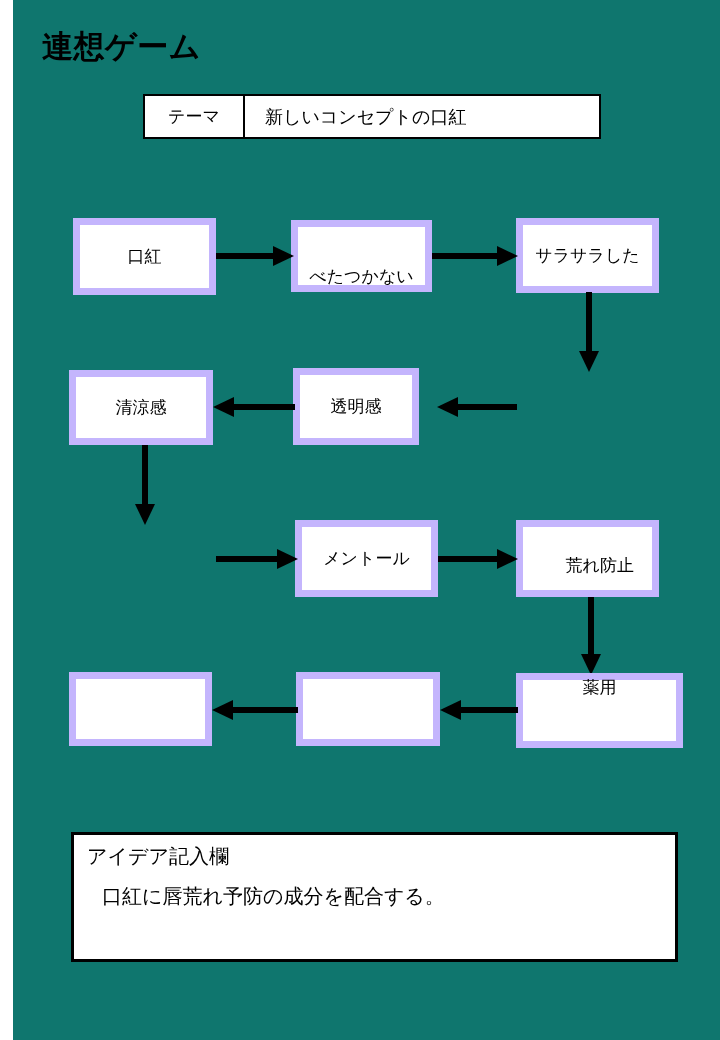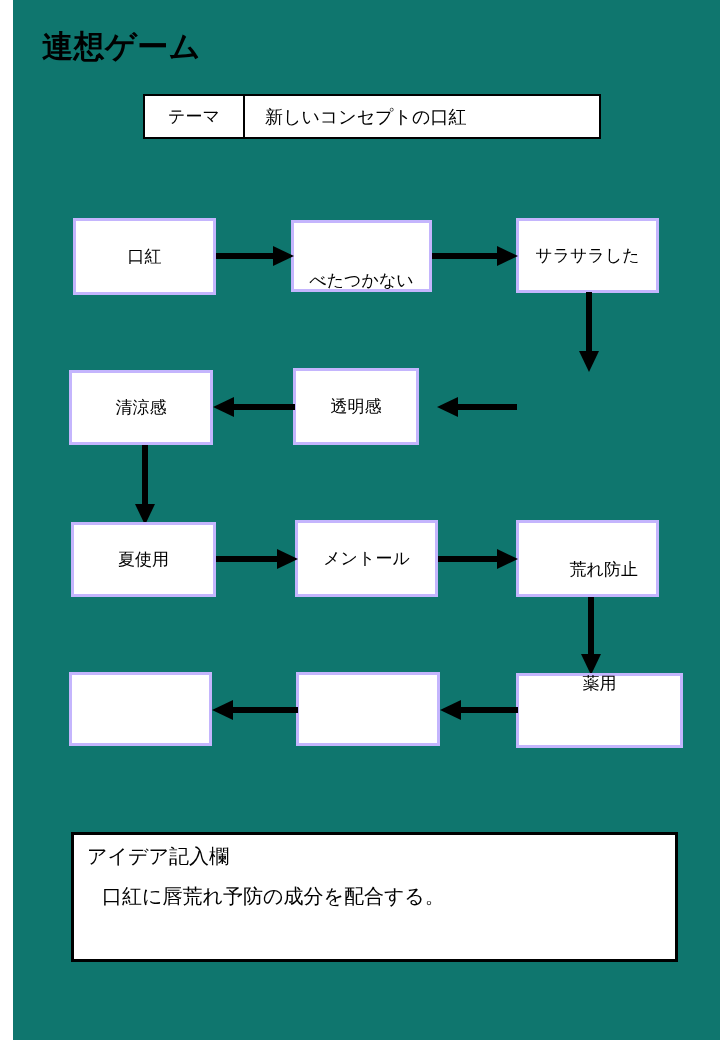--- a/index.html
+++ b/index.html
@@ -58,21 +58,21 @@
     display: flex;
     align-items: center;
     padding-left: 20px;
     box-sizing: border-box;
     font-size: 18px;
   }
 
   
   .assoc-box {
     position: absolute;
-    border: 3px solid #c4b5fd;
+    border: 7px solid #c4b5fd;
     box-sizing: border-box;
     background: #ffffff;
     display: flex;
   }
   .assoc-box .box-text {
     font-size: 17px;
     line-height: 1;
     white-space: nowrap;
   }
 
@@ -188,23 +188,20 @@
     </svg>
   </div>
 
   <div class="arrow" style="left:120px; top:445px; width:24px; height:80px;">
     <svg width="24" height="80" viewBox="0 0 24 80">
       <line x1="12" y1="0" x2="12" y2="64" stroke="#000" stroke-width="6"></line>
       <polygon points="12,80 2,59 22,59" fill="#000"></polygon>
     </svg>
   </div>
 
-  <div class="assoc-box" style="left:58px; top:522px; width:145px; height:75px; align-items:center; justify-content:center;">
-    <span class="box-text">夏使用</span>
-  </div>
 
   <div class="assoc-box" style="left:282px; top:520px; width:143px; height:77px; align-items:center; justify-content:center;">
     <span class="box-text">メントール</span>
   </div>
 
   <div class="assoc-box" style="left:503px; top:520px; width:143px; height:77px; align-items:flex-end; justify-content:flex-end; padding:16px 18px 16px 0;">
     <span class="box-text">荒れ防止</span>
   </div>
 
   <div class="arrow" style="left:203px; top:548px; width:82px; height:22px;">

